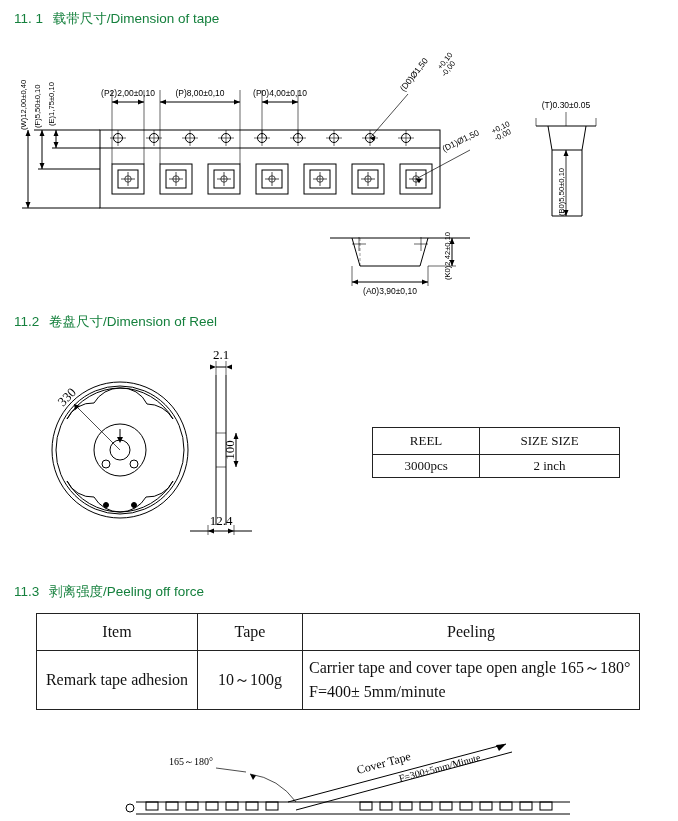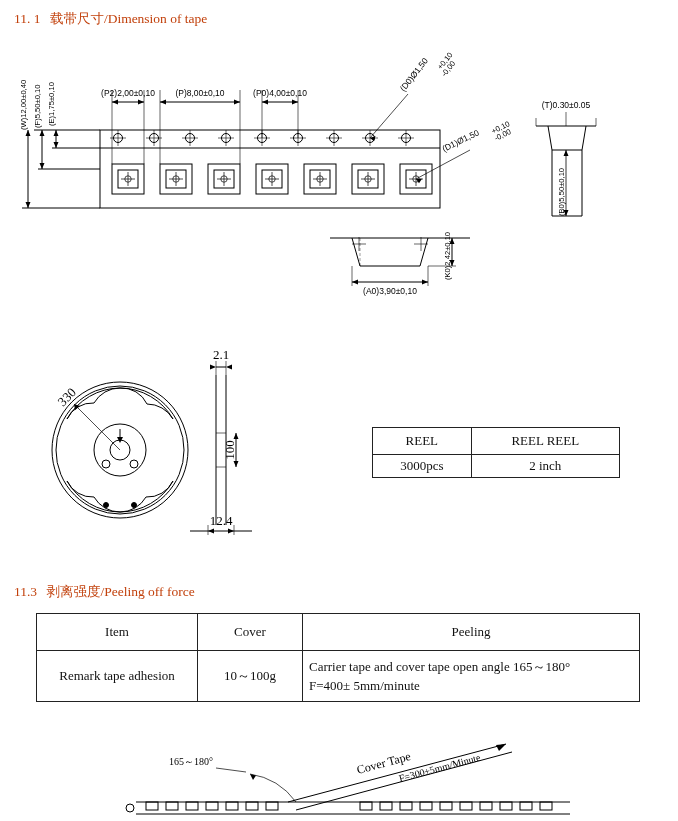--- a/index.html
+++ b/index.html
@@ -15,23 +15,23 @@
     color: #111;
     overflow: hidden;
   }
   .page {
     position: relative;
     width: 678px;
     height: 821px;
   }
   .sec-title {
     position: absolute;
-    font-family: Liberation Serif, serif;
+    font-family: Liberation Sans, sans-serif;
     font-size: 13.5px;
-    color: #c2410c;
+    color: #15803d;
     white-space: nowrap;
   }
   .fig {
     position: absolute;
   }
   svg { display: block; overflow: visible; }
   text {
     font-family: "Liberation Sans", sans-serif;
     fill: #000;
   }
@@ -59,21 +59,21 @@
   .reel-table thead td {
     height: 20px;
     margin-top: 21px;
   }
   .peel-table {
     position: absolute;
     left: 36px;
     top: 613px;
     width: 604px;
     font-family: "Liberation Serif", serif;
-    font-size: 13px;
+    font-size: 16px;
   }
   .peel-table td {
     border: 1px solid #222;
     padding: 5px 6px;
     text-align: center;
     vertical-align: middle;
   }
   .peel-table .remark-cell {
     text-align: left;
     padding-left: 6px;
@@ -271,20 +271,24 @@
       <text class="dim-s" transform="translate(496,111) rotate(-26)" text-anchor="start">-0,00</text>
 
       <text class="dim" x="566" y="78" text-anchor="middle">(T)0.30±0.05</text>
       <text class="dim-s" transform="translate(564,186) rotate(-90)" text-anchor="start">(B0)5,50±0,10</text>
 
       <text class="dim" x="390" y="264" text-anchor="middle">(A0)3,90±0,10</text>
       <text class="dim-s" transform="translate(450,250) rotate(-90)" text-anchor="start">(K0)2,42±0,10</text>
     </svg>
   </div>
 
+  <div class="sec-title" style="left:14px; top:313px;">
+    <span>11.2</span>
+    <span style="display:inline-block;width:6px"></span><span>卷盘尺寸/Dimension of Reel</span>
+  </div>
 
   <div class="fig" style="left:40px; top:345px;">
     <svg width="320" height="210" viewBox="0 0 320 210">
       <g stroke="#000" fill="none" stroke-width="1">
 
         <circle cx="80" cy="105" r="68"></circle>
         <circle cx="80" cy="105" r="64"></circle>
 
         <circle cx="80" cy="105" r="26"></circle>
         <circle cx="80" cy="105" r="10"></circle>
@@ -331,41 +335,41 @@
       <text class="reel-num" x="181" y="14" text-anchor="middle">2.1</text>
       <text class="reel-num" transform="translate(194,105) rotate(-90)" text-anchor="middle">100</text>
       <text class="reel-num" x="181" y="180" text-anchor="middle">12.4</text>
     </svg>
   </div>
 
   <table class="reel-table">
     <thead>
       <tr>
         <td>REEL</td>
-        <td>REEL REEL</td>
+        <td>SIZE SIZE</td>
       </tr>
     </thead>
     <tbody>
       <tr>
         <td>3000pcs</td>
         <td>2 inch</td>
       </tr>
     </tbody>
   </table>
 
   <div class="sec-title" style="left:14px; top:583px;">
     <span>11.3</span>
     <span style="display:inline-block;width:6px"></span><span>剥离强度/Peeling off force</span>
   </div>
 
   <table class="peel-table">
     <tbody>
       <tr class="hdr">
         <td style="width:148px">Item</td>
-        <td style="width:92px">Cover</td>
+        <td style="width:92px">Tape</td>
         <td>Peeling</td>
       </tr>
       <tr class="body">
         <td>Remark tape adhesion</td>
         <td>10～100g</td>
         <td class="remark-cell">
           <div>Carrier tape and cover tape open angle 165～180°</div>
           <div>F=400± 5mm/minute</div>
         </td>
       </tr>

